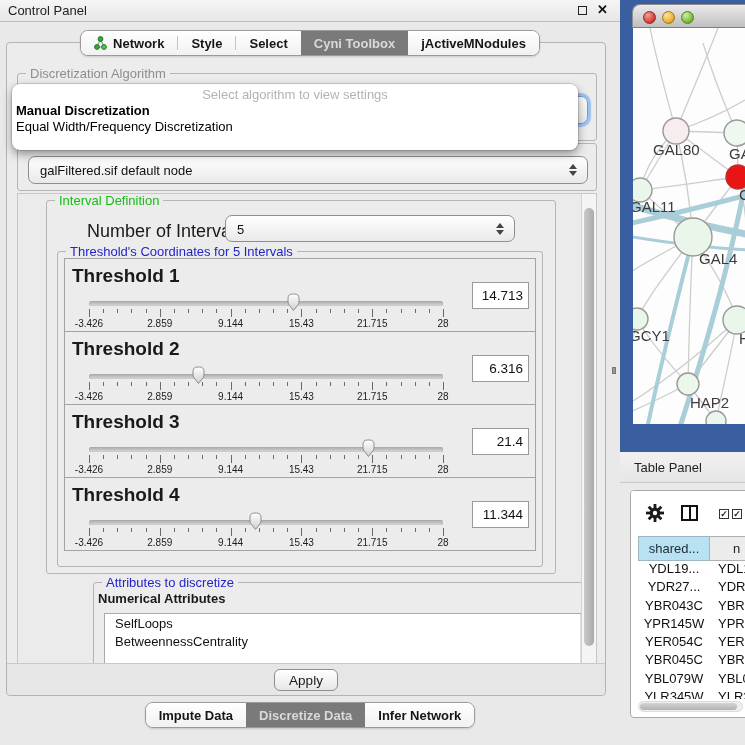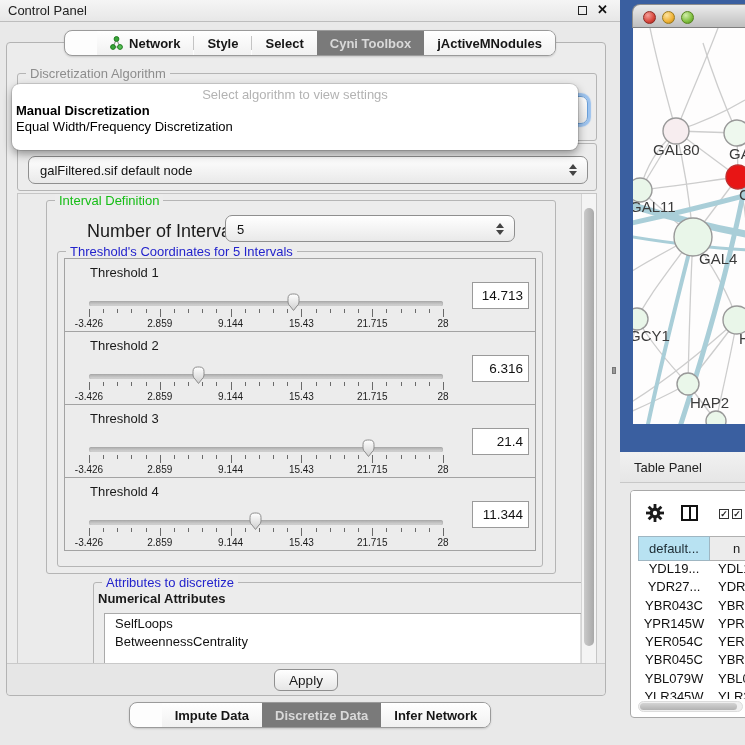--- a/index.html
+++ b/index.html
@@ -20,21 +20,20 @@
 
   .outer-panel {
     position:absolute; left:6px; top:42px; width:600px; height:654px;
     background:#ececec; border:1px solid #b3b3b3; border-radius:4px;
   }
   .tabrow { position:absolute; left:0; top:30px; width:620px; display:flex; justify-content:center; z-index:6; }
   .tabpill {
     display:inline-flex; border:1px solid #9a9a9a; border-radius:8px; overflow:hidden;
     background:#fdfdfd; height:26px; align-items:stretch;
     box-shadow:0 1px 2px rgba(0,0,0,.15);
-    padding-left:32px;
   }
   .tab {
     display:flex; align-items:center; padding:0 13px; font-size:13px; font-weight:bold;
     color:#161616; cursor:pointer; background:linear-gradient(#ffffff,#f1f1f1); white-space:nowrap;
   }
   .tab.selected { background:var(--tab-selected-bg); color:var(--tab-selected-text); }
   .tab-sep { width:1px; background:#c4c4c4; margin:5px 0; }
   .tab .tabicon { margin-right:6px; display:inline-flex; }
 
   .group { position:absolute; border:1px solid #b5b5b5; border-radius:3px; }
@@ -86,21 +85,21 @@
   }
   .interval-group { left:28px; top:6px; width:510px; height:374px; background:#ececec; }
   .num-row-label { position:absolute; left:40px; top:20px; font-size:18px; font-weight:normal; }
   .num-combo { left:178px; top:14px; width:290px; height:27px; }
   .thresh-group { left:10px; top:50px; width:486px; height:316px; }
   .threshold {
     position:relative; margin:0 6px; height:74px; border:1px solid #a3a3a3;
     background:#ececec; margin-top:-1px;
   }
   .threshold:first-child { margin-top:6px; }
-  .th-label { position:absolute; left:25px; top:6px; font-size:13px; font-weight:normal; }
+  .th-label { position:absolute; left:7px; top:6px; font-size:19px; font-weight:bold; }
   .th-value {
     position:absolute; right:6px; top:23px; width:57px; height:27px;
     border:1px solid #9a9a9a; background:#fff; font-family:"Liberation Sans",sans-serif;
     font-size:13.5px; text-align:right; padding-right:5px; color:#111;
   }
   .slider { position:absolute; left:24px; top:30px; width:354px; height:42px; cursor:pointer; }
   .track {
     position:absolute; left:0; top:12px; width:100%; height:5px; border-radius:3px;
     background:linear-gradient(#a9a9a9,#d9d9d9); box-shadow:inset 0 0 1px #8a8a8a;
   }
@@ -632,21 +631,21 @@
           <circle cx="9" cy="9" r="5.4"></circle>
         </g>
         <circle cx="9" cy="9" r="2.2" fill="#ffffff"></circle>
       </svg>
     </span>
     <span class="icon-split"></span>
     <span class="icon-check" style="left:88px;">✓</span>
     <span class="icon-check" style="left:101px;">✓</span>
   </div>
   <div class="tb-header">
-    <div class="th-cell c1">default...</div>
+    <div class="th-cell c1">shared...</div>
     <div class="th-cell c2">n</div>
   </div>
   <div class="tb-rows" id="tb-rows">
       <div class="tb-row">
         <div class="c1">YDL19...</div>
         <div class="c2">YDL1</div>
       </div>
       <div class="tb-row">
         <div class="c1">YDR27...</div>
         <div class="c2">YDR2</div>

